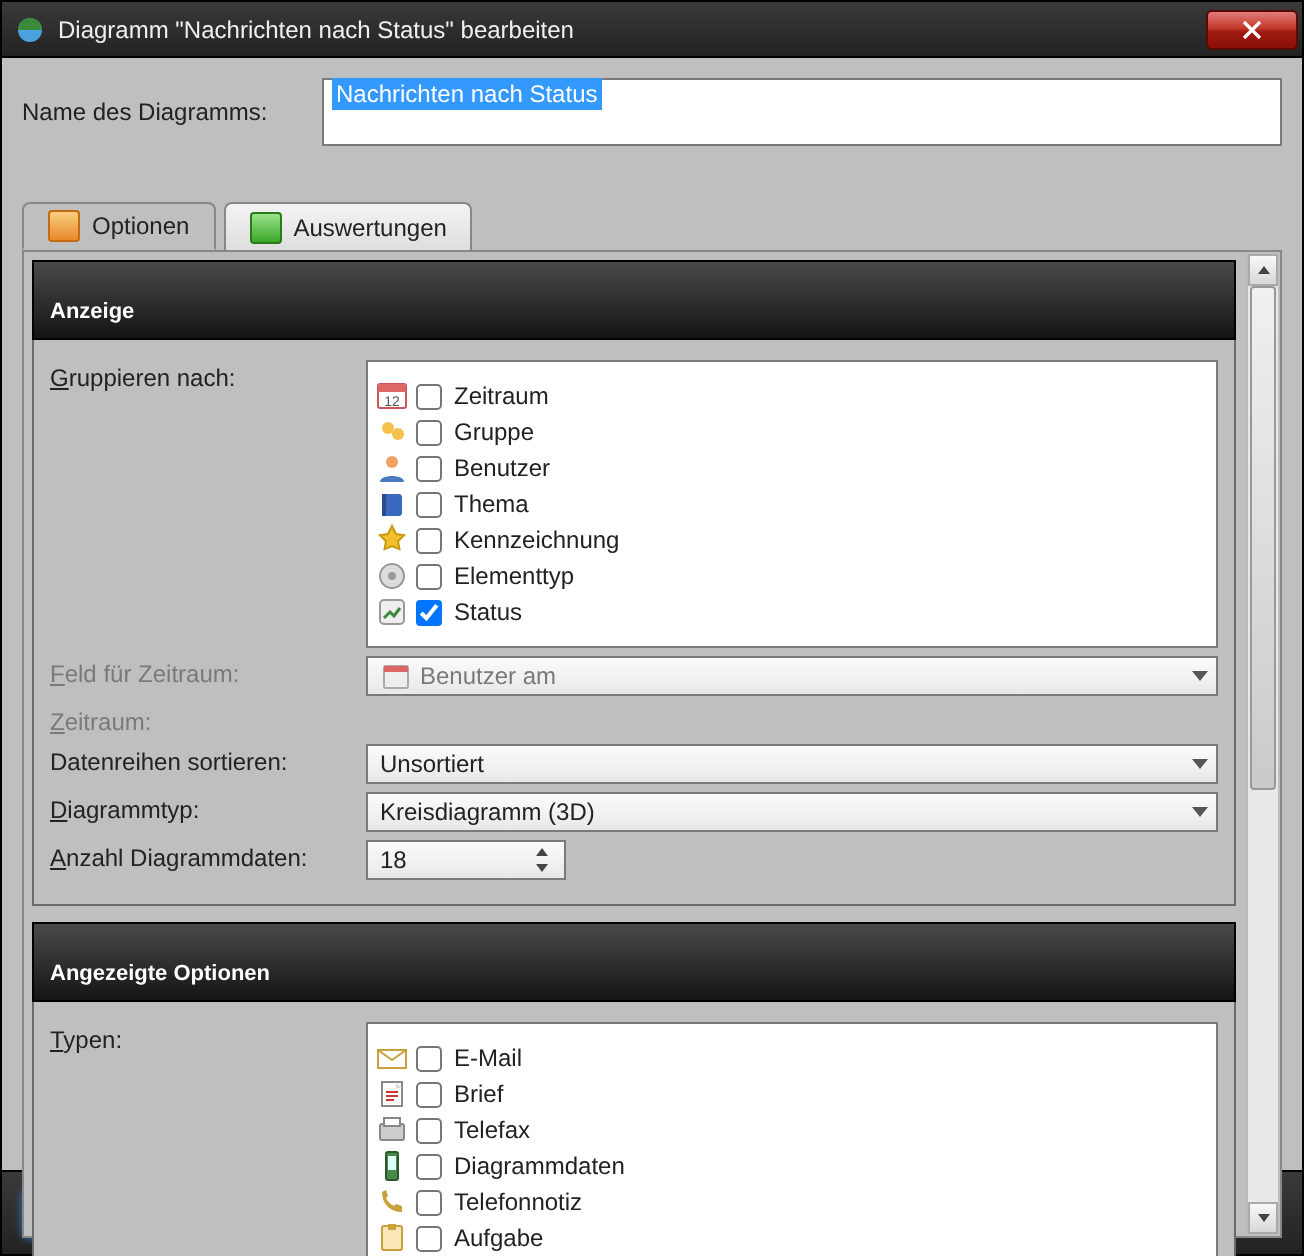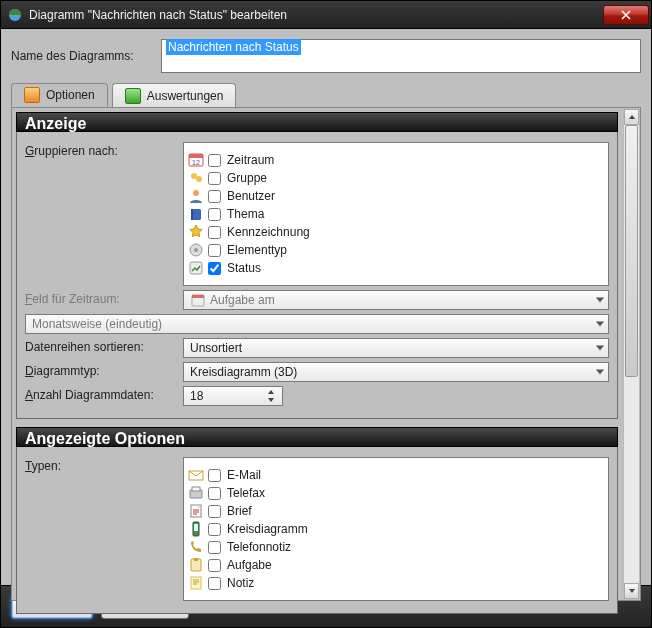--- a/index.html
+++ b/index.html
@@ -39,21 +39,21 @@
   .close-btn svg { width: 10px; height: 10px; }
 
   .content {
     background: #bfbfbf;
     padding: 10px 10px 6px 10px;
     height: 556px;
     position: relative;
   }
 
   .name-row {
-    display: flex; align-items: center; gap: 10px; margin-bottom: 10px;
+    display: flex; align-items: center; gap: 10px; margin-bottom: 28px;
   }
   .field-label { min-width: 140px; color: #222; }
   .name-input {
     flex: 1;
     height: 34px;
     border: 1px solid #7a7a7a;
     background: #fff;
     padding: 0 4px;
     font-size: 12px;
   }
@@ -101,22 +101,22 @@
 
   .panel {
     margin: 4px 4px 8px 4px;
     background: #bfbfbf;
   }
   .panel-hdr {
     height: 20px;
     background: linear-gradient(#4a4a4a, #141414);
     color: #fff;
     font-weight: bold;
-    font-size: 16px;
-    padding: 2px 8px;
+    font-size: 11px;
+    padding: 19px 8px;
     border: 1px solid #000;
   }
   .panel-body {
     border: 1px solid #6a6a6a;
     border-top: none;
     padding: 6px 8px 8px 8px;
   }
 
   .form-row {
     display: flex; align-items: flex-start; gap: 8px; margin: 4px 0;
@@ -317,33 +317,28 @@
           </div>
 
           <div class="form-row disabled">
             <div class="lbl"><span class="underline-hotkey">F</span>eld für Zeitraum:</div>
             <div class="ctl">
               <div class="combo disabled">
                 <span class="ci"><svg viewBox="0 0 16 16">
                       <rect x="2" y="3" width="12" height="11" rx="1" fill="#eee" stroke="#aaa"></rect>
                       <rect x="2" y="3" width="12" height="3" fill="#d66"></rect>
                     </svg></span>
-                <span>Aufgabe am</span>
+                <span>Benutzer am</span>
                 <span class="caret"></span>
               </div>
             </div>
           </div>
 
           <div class="form-row disabled">
-            <div class="ctl">
-              <div class="combo disabled">
-                <span>Monatsweise (eindeutig)</span>
-                <span class="caret"></span>
-              </div>
-            </div>
+            <div class="lbl"><span class="underline-hotkey">Z</span>eitraum:</div>
           </div>
 
           <div class="form-row">
             <div class="lbl">Datenreihen sortieren:</div>
             <div class="ctl">
               <div class="combo">
                 <span>Unsortiert</span>
                 <span class="caret"></span>
               </div>
             </div>
@@ -392,47 +387,47 @@
                         <rect x="1" y="4" width="14" height="9" fill="#fff" stroke="#c9a13a"></rect>
                         <path d="M1 4l7 5 7-5" stroke="#c9a13a" fill="none"></path>
                       </svg>
                     </span>
                     <input type="checkbox" style="">
                     <span class="txt">E-Mail</span>
                   </div>
                   <div class="li">
                     <span class="mi">
                       <svg viewBox="0 0 16 16">
-                        <rect x="2" y="5" width="12" height="8" rx="1" fill="#ccc" stroke="#888"></rect>
-                        <rect x="4" y="2" width="8" height="4" fill="#fff" stroke="#888"></rect>
-                      </svg>
-                    </span>
-                    <input type="checkbox" style="">
-                    <span class="txt">Telefax</span>
-                  </div>
-                  <div class="li">
-                    <span class="mi">
-                      <svg viewBox="0 0 16 16">
                         <rect x="3" y="2" width="10" height="12" fill="#fff" stroke="#888"></rect>
                         <path d="M10 2l3 3h-3z" fill="#ddd"></path>
                         <path d="M5 7h6M5 9h6M5 11h4" stroke="#c33" stroke-width="1"></path>
                       </svg>
                     </span>
                     <input type="checkbox" style="">
                     <span class="txt">Brief</span>
                   </div>
                   <div class="li">
                     <span class="mi">
                       <svg viewBox="0 0 16 16">
+                        <rect x="2" y="5" width="12" height="8" rx="1" fill="#ccc" stroke="#888"></rect>
+                        <rect x="4" y="2" width="8" height="4" fill="#fff" stroke="#888"></rect>
+                      </svg>
+                    </span>
+                    <input type="checkbox" style="">
+                    <span class="txt">Telefax</span>
+                  </div>
+                  <div class="li">
+                    <span class="mi">
+                      <svg viewBox="0 0 16 16">
                         <rect x="5" y="1" width="6" height="14" rx="1" fill="#4a8a4a" stroke="#2a5a2a"></rect>
                         <rect x="6" y="3" width="4" height="7" fill="#dff"></rect>
                       </svg>
                     </span>
                     <input type="checkbox" style="">
-                    <span class="txt">Kreisdiagramm</span>
+                    <span class="txt">Diagrammdaten</span>
                   </div>
                   <div class="li">
                     <span class="mi">
                       <svg viewBox="0 0 16 16">
                         <path d="M3 3c0 6 4 10 10 10l0-3-3-1-1 1c-2-1-3-2-4-4l1-1-1-3z" fill="#c9a13a"></path>
                       </svg>
                     </span>
                     <input type="checkbox" style="">
                     <span class="txt">Telefonnotiz</span>
                   </div>

